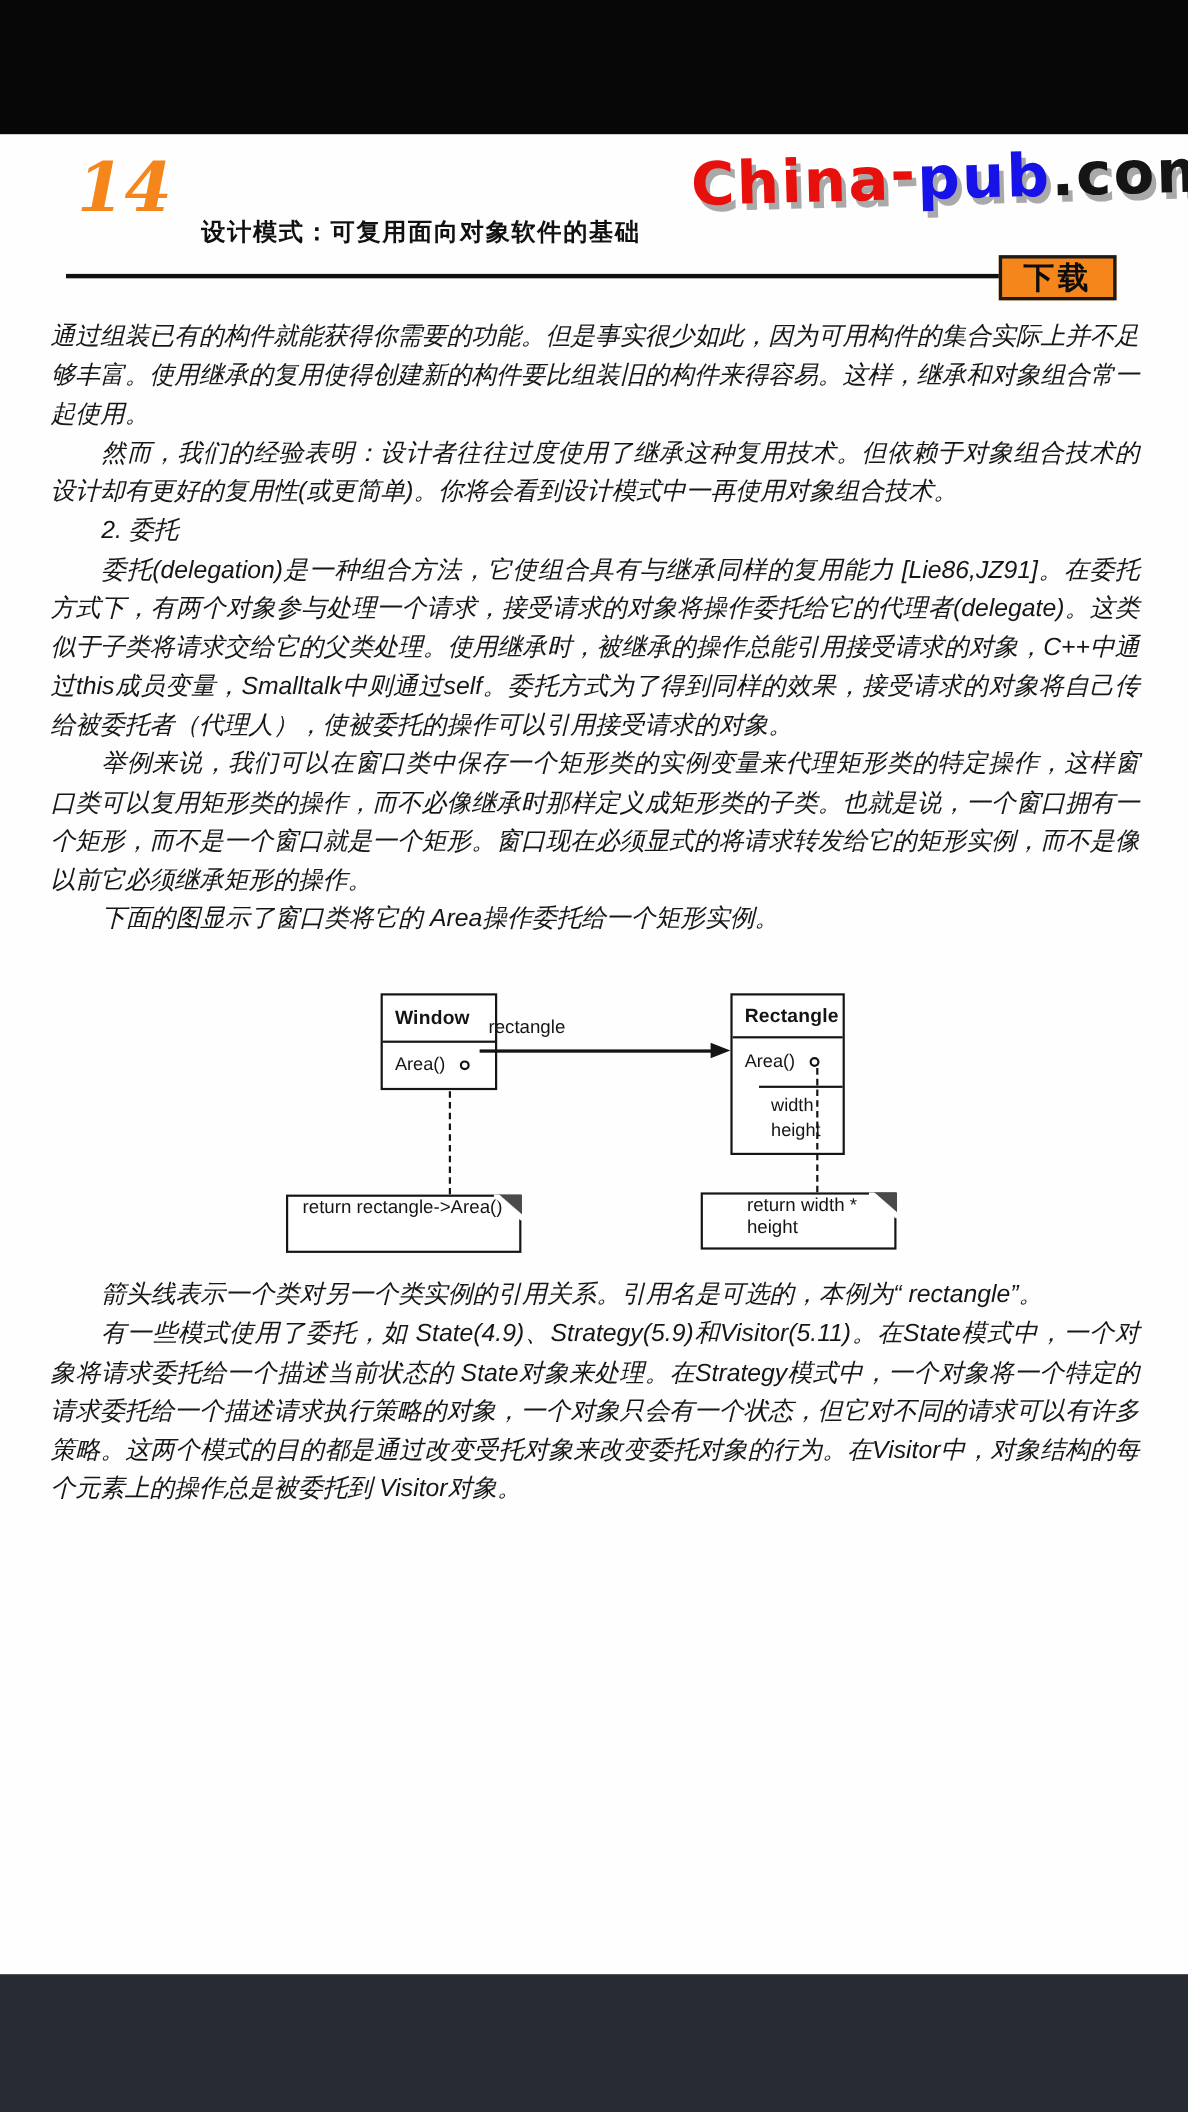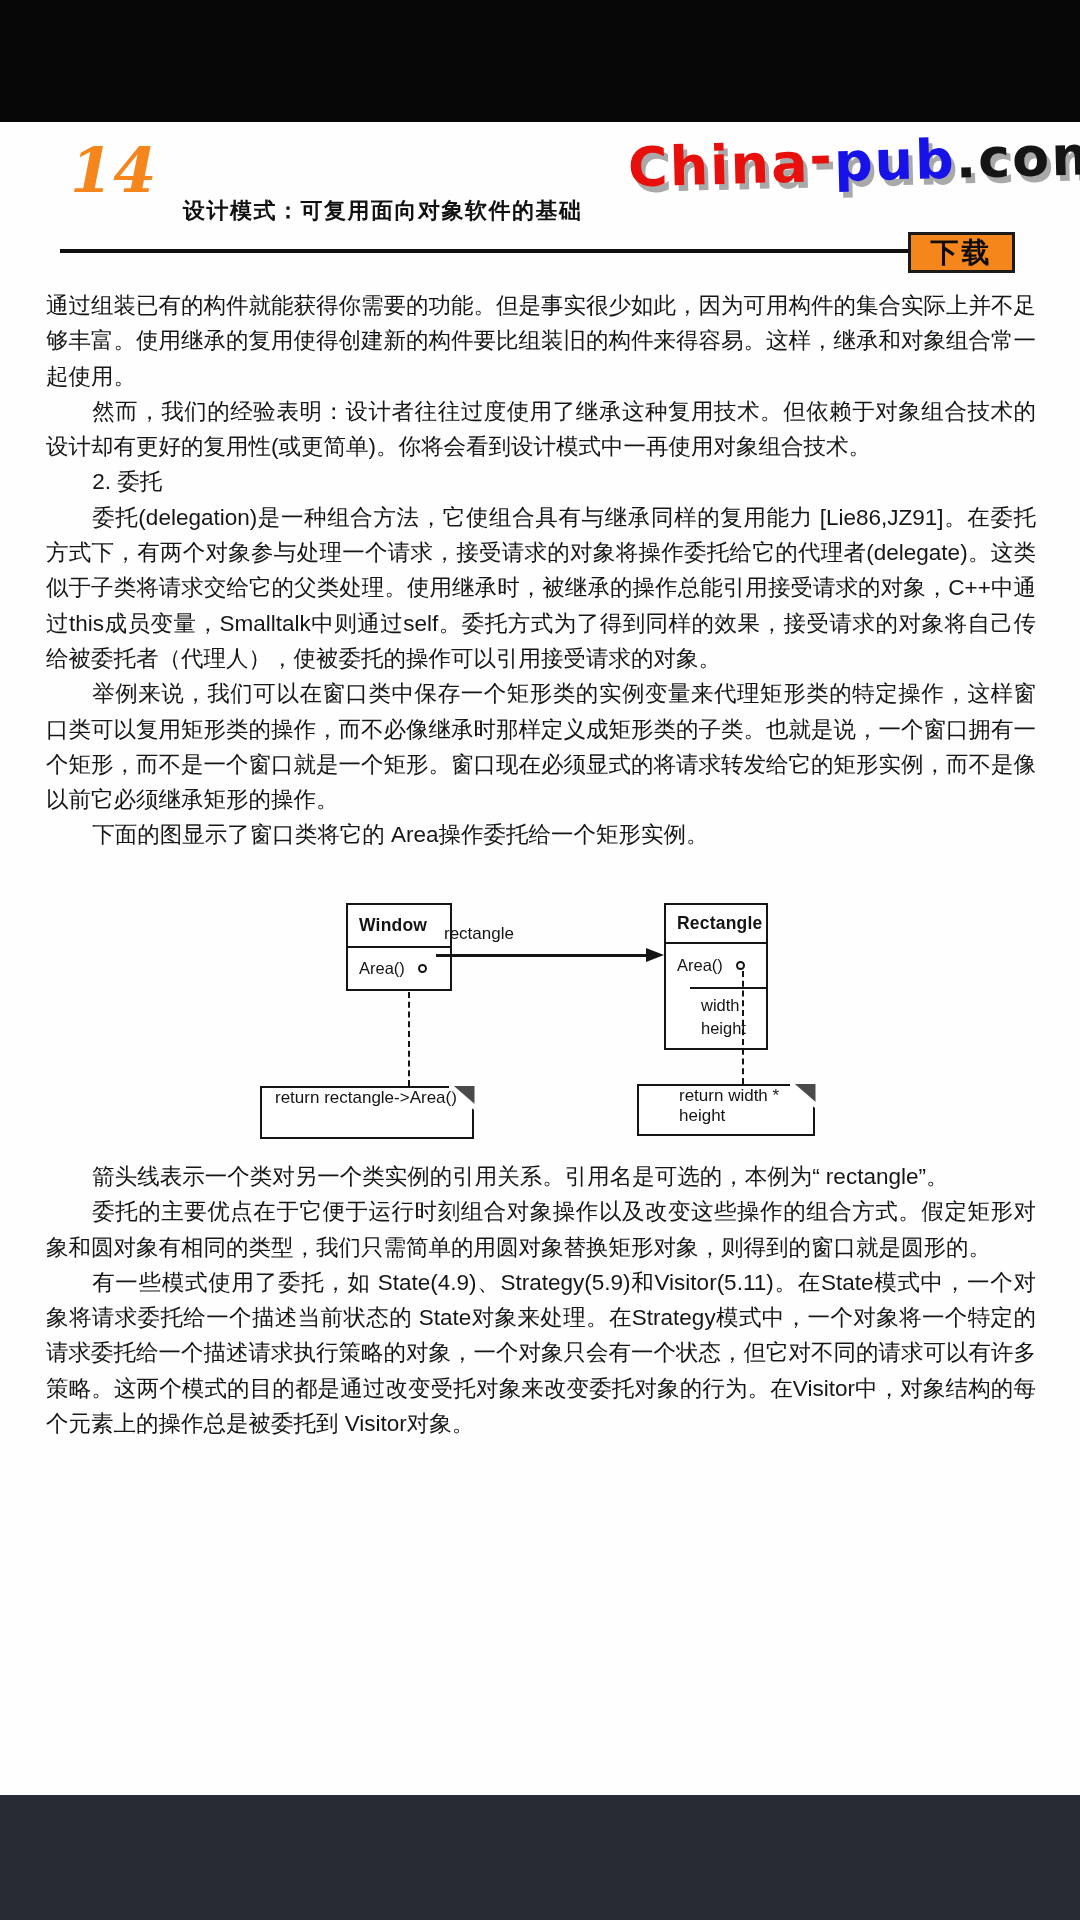--- a/index.html
+++ b/index.html
@@ -38,21 +38,21 @@
     position: absolute; left: 908px; top: 110px; width: 107px; height: 41px;
     background: #f5861c; border: 3px solid #1b1b1b; color: #0d0d0d;
     display: flex; align-items: center; justify-content: center;
     font-size: 28px; font-weight: 700; letter-spacing: 3px; cursor: pointer;
   }
 
   
   .text-block {
     position: absolute; left: 46px; width: 990px;
     font-size: 22.5px; line-height: 35.3px; text-align: justify;
-    color: #161616; font-weight: 500;
+    color: #161616; font-weight: 500; font-style: italic;
   }
   .block-a { top: 166px; }
   .block-b { top: 1037px; }
   .para { margin: 0; }
   .para.indent { text-indent: 2.05em; }
 
   
   .diagram { position: absolute; left: 0; top: 775px; width: 1080px; height: 258px; color: #141414; }
   .uml-box { position: absolute; background: #fff; border: 2.5px solid #151515; }
   .uml-row { display: flex; align-items: center; padding-left: 11px; font-size: 16.5px; }
@@ -155,20 +155,19 @@
       </div>
       <div class="note-box note-2">
         <span>return width * height</span>
         <span class="fold"></span>
       </div>
     </div>
 
     <div class="text-block block-b">
 
     <p class="para indent">箭头线表示一个类对另一个类实例的引用关系。引用名是可选的，本例为“ rectangle”。</p>
-        <p class="para indent">委托的主要优点在于它便于运行时刻组合对象操作以及改变这些操作的组合方式。假定矩形对象和圆对象有相同的类型，我们只需简单的用圆对象替换矩形对象，则得到的窗口就是圆形的。</p>
         <p class="para indent">有一些模式使用了委托，如 State(4.9)、Strategy(5.9)和Visitor(5.11)。在State模式中，一个对象将请求委托给一个描述当前状态的 State对象来处理。在Strategy模式中，一个对象将一个特定的请求委托给一个描述请求执行策略的对象，一个对象只会有一个状态，但它对不同的请求可以有许多策略。这两个模式的目的都是通过改变受托对象来改变委托对象的行为。在Visitor中，对象结构的每个元素上的操作总是被委托到 Visitor对象。</p>
       </div>
 
   </div>
 
   <div class="bottom-band"></div>
 </div>
 
 </body></html>

